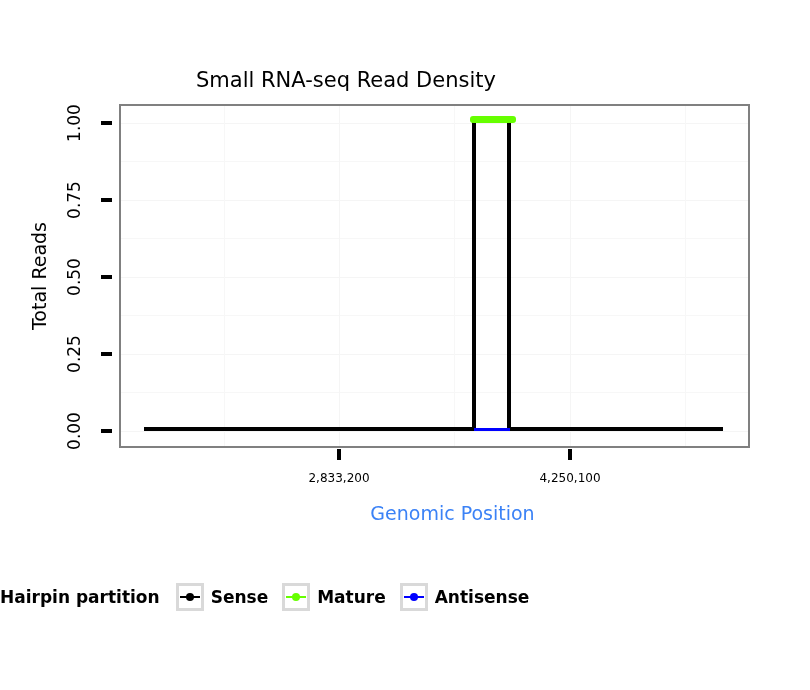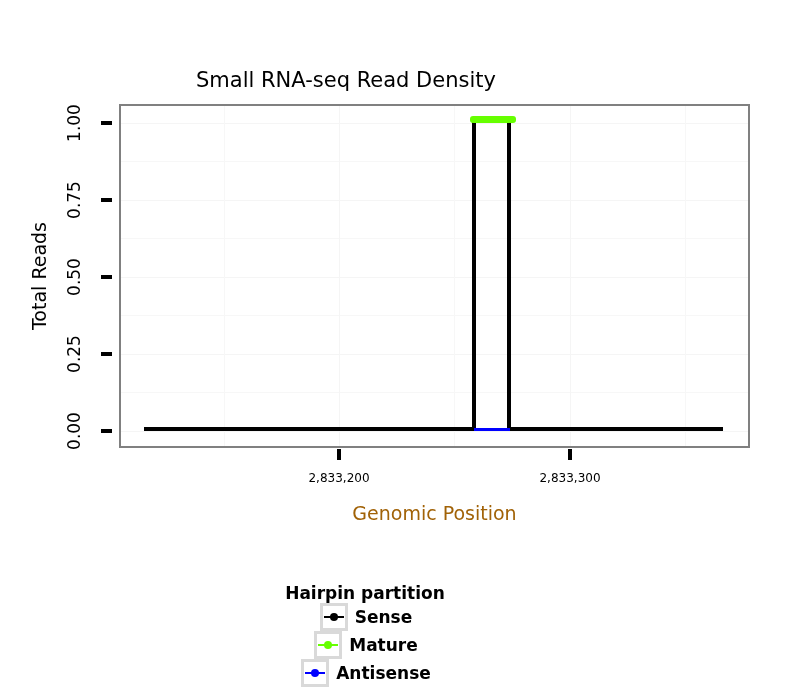--- a/index.html
+++ b/index.html
@@ -115,44 +115,43 @@
   .x-tick-label {
     position: absolute;
     top: 471px;
     font-size: 12px;
     color: #000000;
     transform: translateX(-50%);
     white-space: nowrap;
   }
   #x-axis-title {
     position: absolute;
-    left: 119px;
+    left: 137px;
     top: 502px;
     width: 631px;
     text-align: center;
     font-size: 19px;
-    color: #a16207;
+    color: #3b82f6;
   }
 
   
   .series-seg {
     position: absolute;
   }
 
   
   #legend {
     position: absolute;
     left: 0;
     top: 583px;
     width: 746px;
     display: flex;
     align-items: center;
     justify-content: flex-start;
     gap: 0px;
-    flex-direction: column;
   }
   #legend-title {
     font-size: 17px;
     font-weight: bold;
     color: #000000;
     margin-right: 16px;
   }
   .legend-entry {
     display: flex;
     align-items: center;
@@ -252,21 +251,21 @@
 
     <div class="series-seg" style="left:349px; top:10px; width:46px; height:7px; background:#66ff00; border-radius:3px;"></div>
 
   </div>
 </div>
 
 <div class="x-tick-mark" style="left:337px;"></div>
 <div class="x-tick-mark" style="left:568px;"></div>
 
 <div class="x-tick-label" style="left:339px;">2,833,200</div>
-<div class="x-tick-label" style="left:570px;">2,833,300</div>
+<div class="x-tick-label" style="left:570px;">4,250,100</div>
 
 <div id="x-axis-title">Genomic Position</div>
 
 <div id="legend">
   <div id="legend-title">Hairpin partition</div>
 
   <div class="legend-entry">
     <div class="legend-key">
       <div class="key-line" style="background:#000000;"></div>
       <div class="key-dot" style="background:#000000;"></div>

